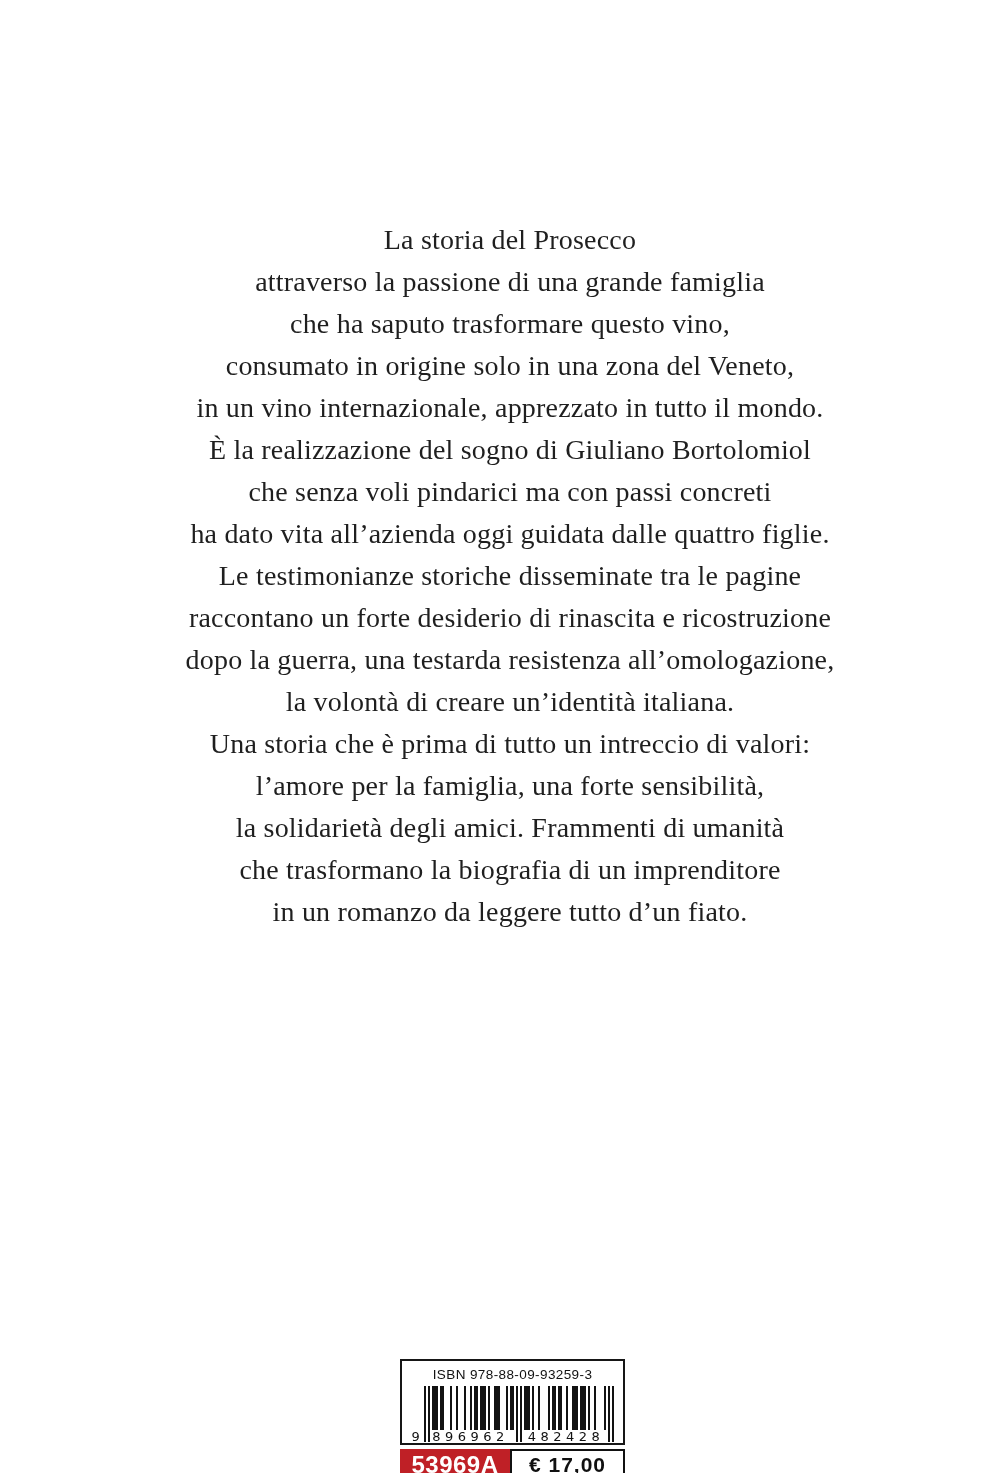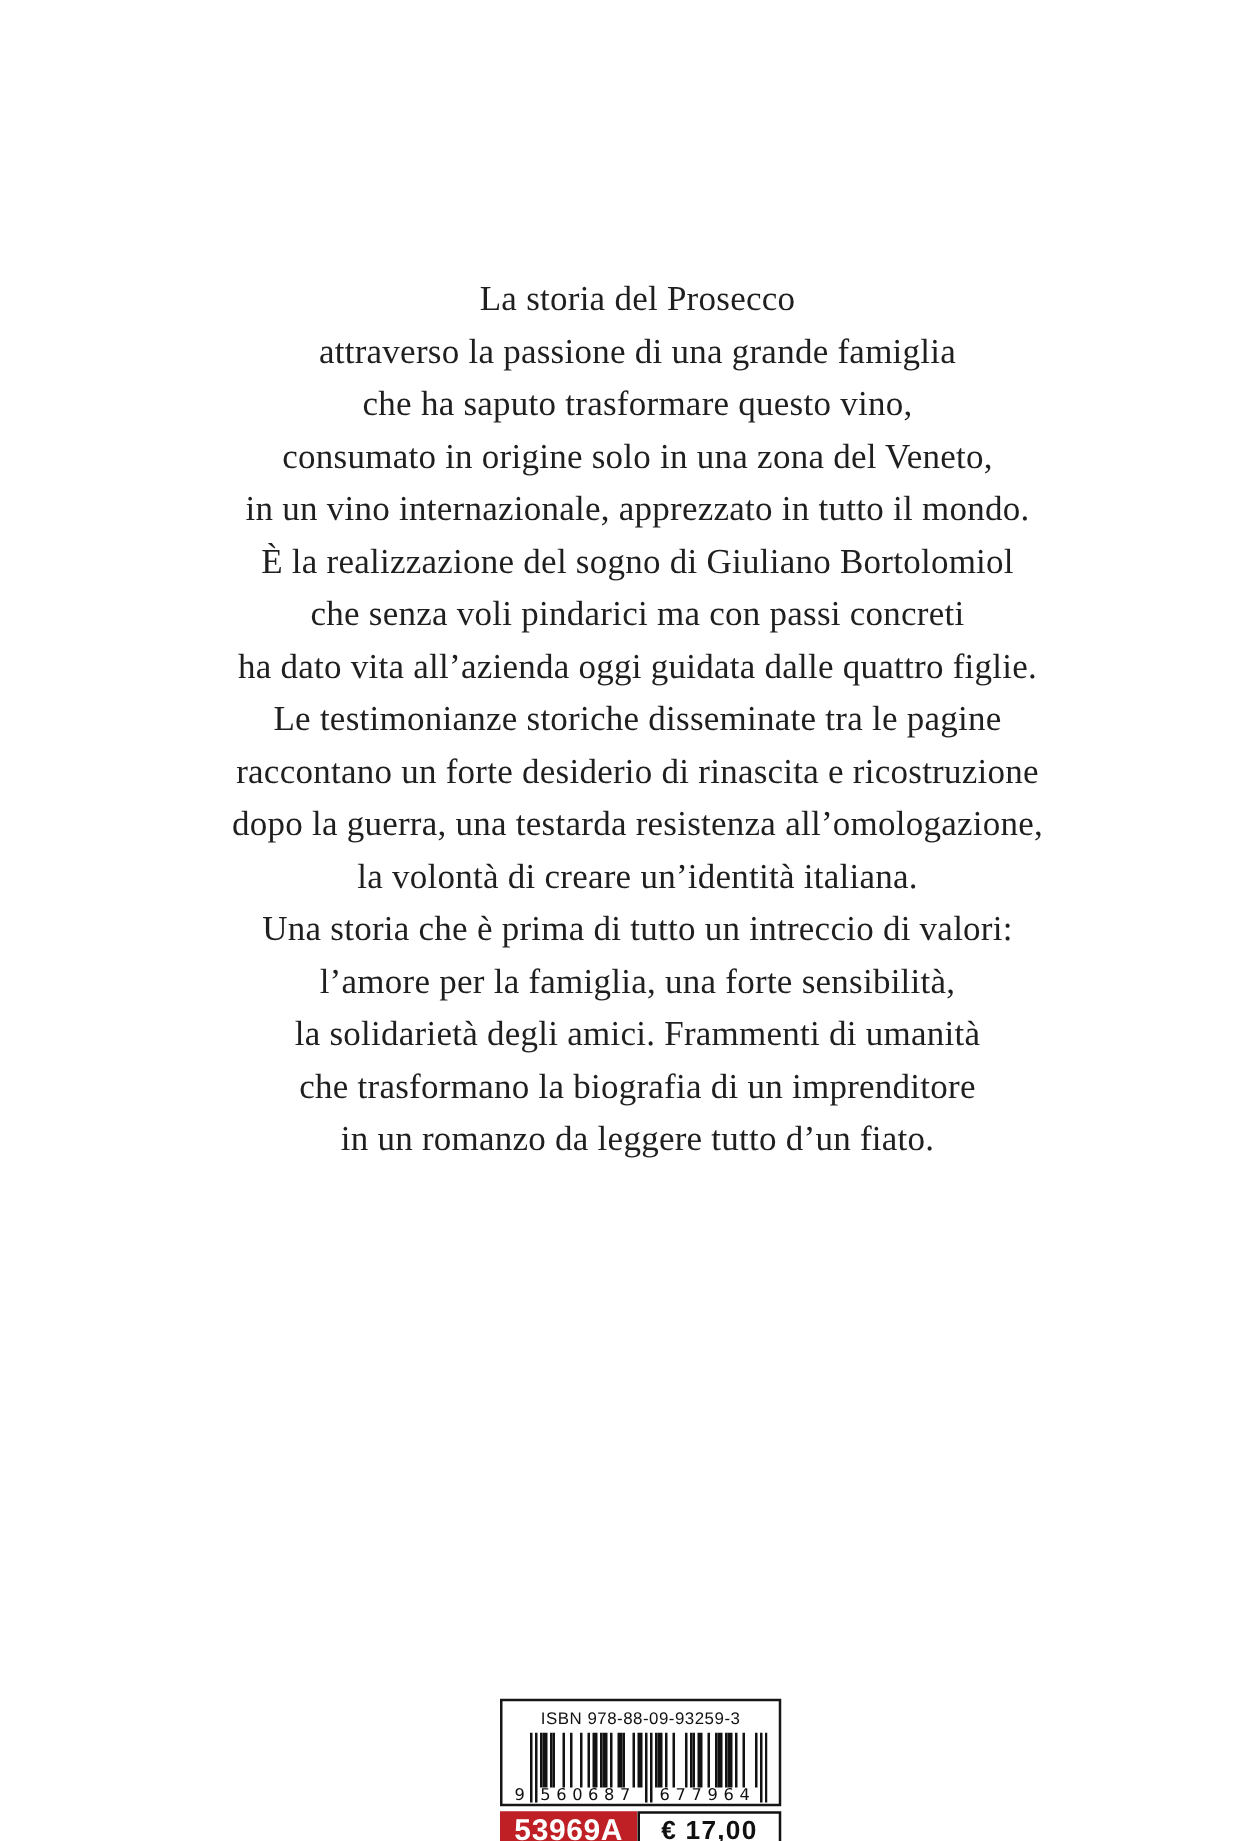--- a/index.html
+++ b/index.html
@@ -181,22 +181,22 @@
             <rect x="158" y="0" width="2" height="44" fill="#121212"></rect>
             <rect x="160" y="0" width="2" height="44" fill="#121212"></rect>
             <rect x="164" y="0" width="2" height="44" fill="#121212"></rect>
             <rect x="170" y="0" width="2" height="44" fill="#121212"></rect>
             <rect x="180" y="0" width="2" height="44" fill="#121212"></rect>
             <rect x="184" y="0" width="2" height="56" fill="#121212"></rect>
             <rect x="188" y="0" width="2" height="56" fill="#121212"></rect>
           </svg>
         <div class="digits">
           <span class="d-prefix">9</span>
-          <span class="d-left">560687</span>
-          <span class="d-right">677964</span>
+          <span class="d-left">896962</span>
+          <span class="d-right">482428</span>
         </div>
       </div>
     </div>
     <div class="price-band">
       <div class="code-cell" style="background: rgb(191, 32, 38);">53969A</div>
       <div class="price-cell">€ 17,00</div>
     </div>
   </section>
 
 </main>

